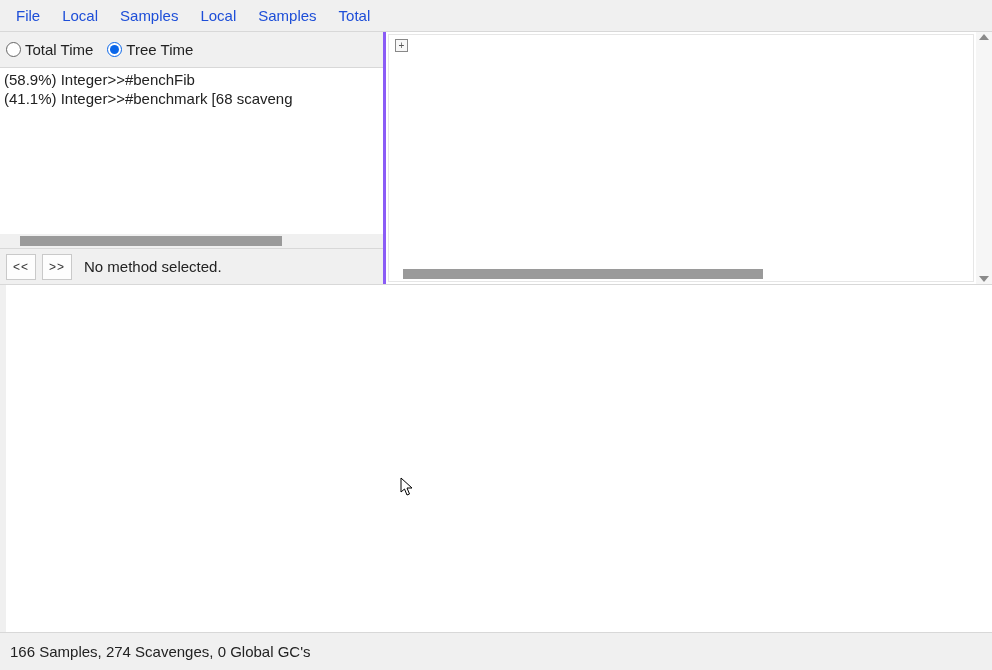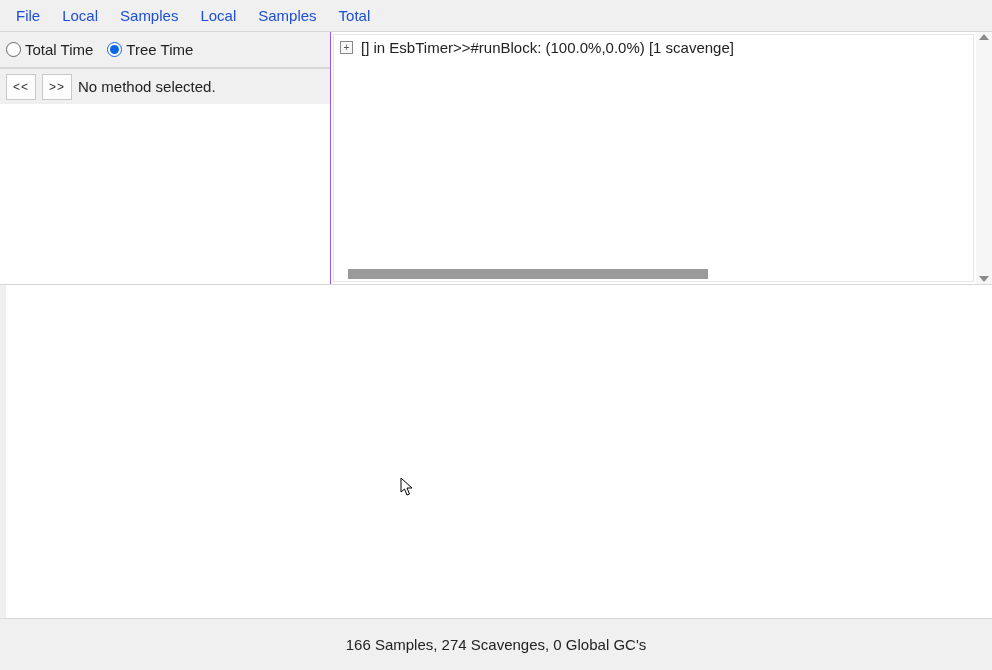--- a/index.html
+++ b/index.html
@@ -25,24 +25,24 @@
     padding: 4px 10px;
     color: #1d4ed8;
     cursor: default;
   }
   .top-row {
     display: flex;
     height: 253px;
     border-bottom: 1px solid #d8d8d8;
   }
   .left-pane {
-    width: 331px;
+    width: 386px;
     display: flex;
     flex-direction: column;
-    border-right: 1px solid #8b5cf6;
+    border-right: 3px solid #8b5cf6;
   }
   .radio-bar {
     height: 36px;
     background: #f0f0f0;
     border-bottom: 1px solid #d8d8d8;
     display: flex;
     align-items: center;
     padding: 0 6px;
     gap: 14px;
   }
@@ -108,21 +108,21 @@
     border: 1px solid #c9c9c9;
     background: #fdfdfd;
     display: inline-flex;
     align-items: center;
     justify-content: center;
     font-size: 12px;
     letter-spacing: 1px;
     color: #333;
     cursor: default;
   }
-  .nav-status .status-text { }
+  .nav-status .status-text { margin-left: 6px; }
   .right-pane {
     flex: 1;
     position: relative;
     display: flex;
   }
   .tree-area {
     flex: 1;
     background: #fff;
     position: relative;
     overflow: hidden;
@@ -177,27 +177,26 @@
     position: relative;
     background: #fff;
     border-left: 6px solid #f0f0f0;
   }
   .cursor-arrow {
     position: absolute;
     width: 14px; height: 20px;
     pointer-events: none;
   }
   .footer {
-    height: 52px;
+    height: 38px;
     background: #f0f0f0;
     border-top: 1px solid #d8d8d8;
     display: flex;
     align-items: center;
     padding: 0 10px;
-    justify-content: center;
   }
 </style>
 </head>
 <body>
 
 <div class="menubar">
   <div class="menu-item">File</div>
   <div class="menu-item">Local</div>
   <div class="menu-item">Samples</div>
   <div class="menu-item">Local</div>
@@ -213,34 +212,42 @@
       <div class="radio-group">
         <span class="radio-circle"></span>
         <span>Total Time</span>
       </div>
       <div class="radio-group">
         <span class="radio-circle selected"></span>
         <span>Tree Time</span>
       </div>
     </div>
 
+    <div class="method-list">
+      <div class="rows">
+        <div class="method-row">(58.9%) Integer&gt;&gt;#benchFib</div>
+        <div class="method-row">(41.1%) Integer&gt;&gt;#benchmark [68 scaveng</div>
+      </div>
+      <div class="hscroll">
+        <div class="thumb" style="left:20px; width:262px;"></div>
+      </div>
+    </div>
 
     <div class="nav-status">
       <div class="nav-btn">&lt;&lt;</div>
       <div class="nav-btn">&gt;&gt;</div>
       <span class="status-text">No method selected.</span>
     </div>
 
   </div>
 
   <div class="right-pane">
     <div class="tree-area">
       <div class="tree-row">
         <span class="expander">+</span>
-        <span>[] in EsbTimer&gt;&gt;#runBlock: (100.0%,0.0%) [1 scavenge]</span>
       </div>
       <div class="tree-hscroll" style="width:360px;"></div>
     </div>
     <div class="vscroll-col">
       <div class="vscroll-arrow up"></div>
       <div class="vscroll-arrow down"></div>
     </div>
   </div>
 
 </div>

